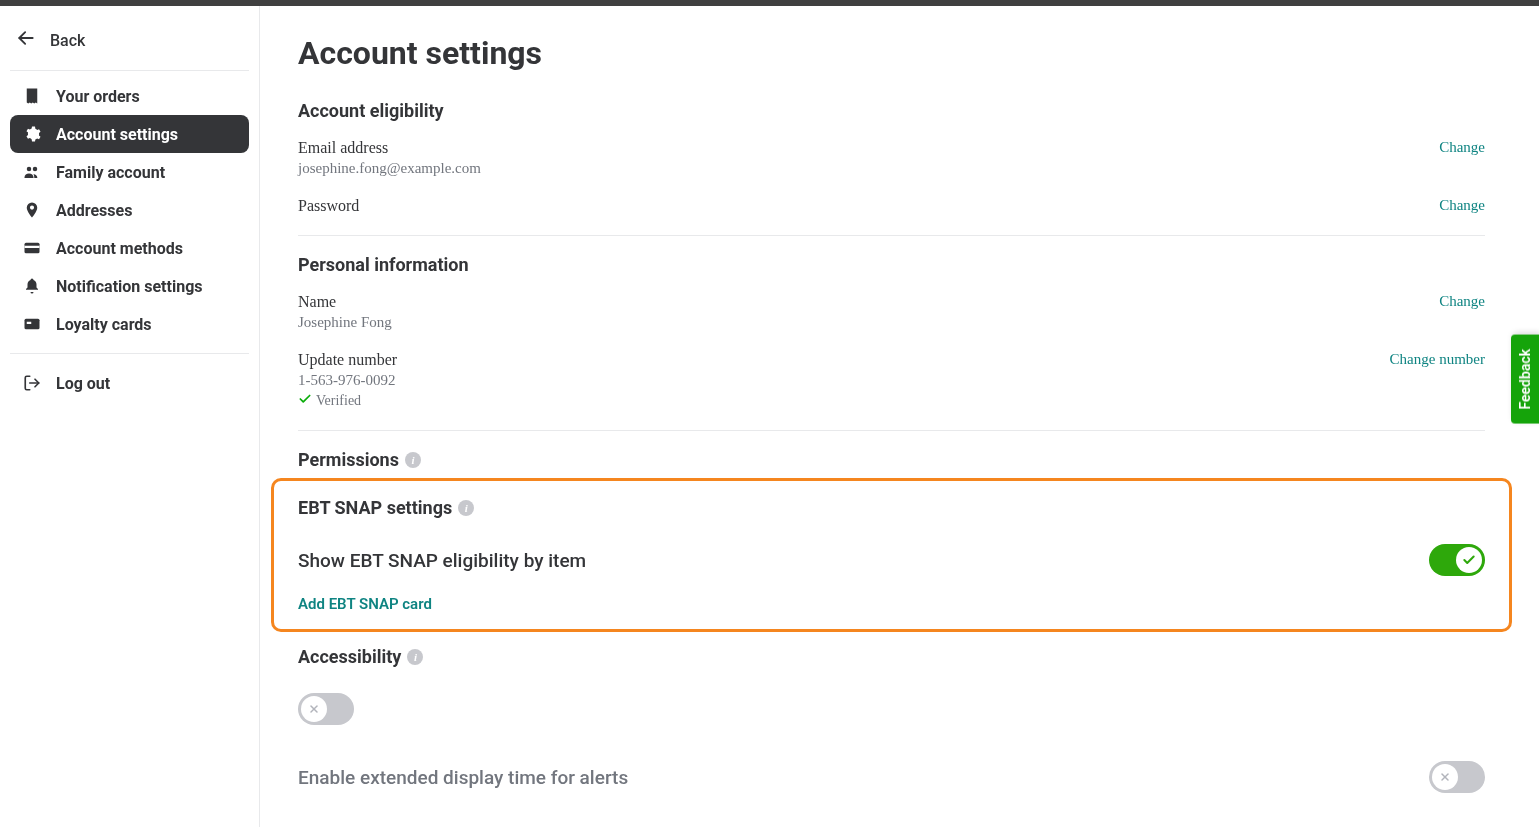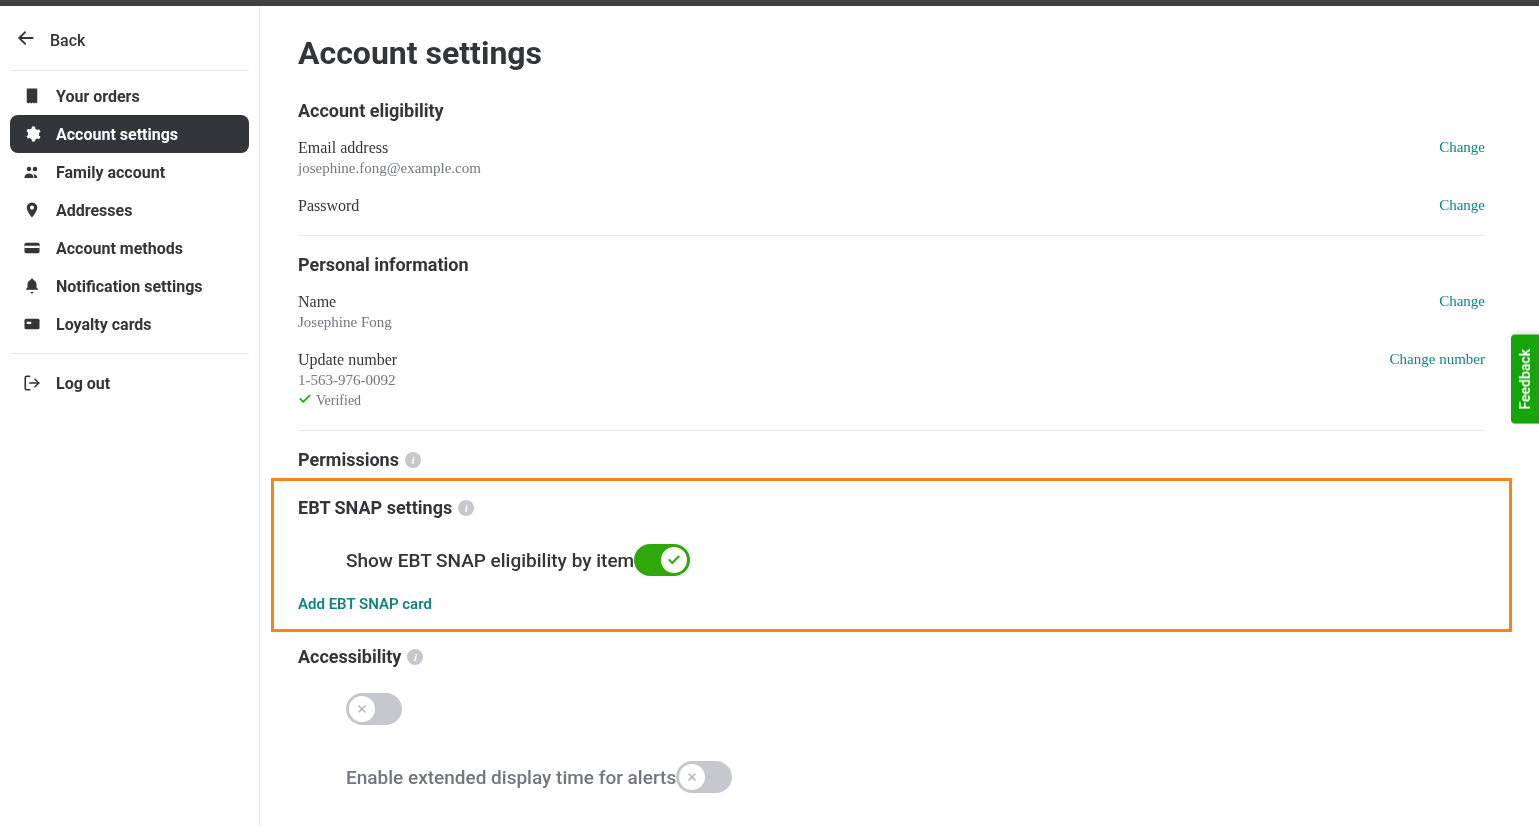--- a/index.html
+++ b/index.html
@@ -131,23 +131,22 @@
     display: flex;
     align-items: center;
     gap: 4px;
   }
   .verified .check {
     color: #0aad0a;
   }
   .toggle-row {
     display: flex;
     align-items: center;
-    justify-content: flex-start;
+    justify-content: space-between;
     padding: 18px 0;
-    margin-left: 48px;
   }
   .toggle-label {
     font-size: 19px;
     font-weight: 500;
     color: #343538;
   }
   .toggle-label.dim {
     color: #72767e;
   }
   .toggle {
@@ -180,21 +179,21 @@
   .toggle.on .knob {
     right: 3px;
     color: #2ea80b;
   }
   .toggle.off .knob {
     left: 3px;
     color: #b2b4bb;
   }
   .highlight-box {
     border: 3px solid #f5861f;
-    border-radius: 0;
+    border-radius: 10px;
     padding: 10px 24px 16px 24px;
     margin: 4px -27px 8px -27px;
   }
   .info-icon {
     width: 16px;
     height: 16px;
     background: #c7c8cd;
     color: #fff;
     border-radius: 50%;
     display: inline-flex;

